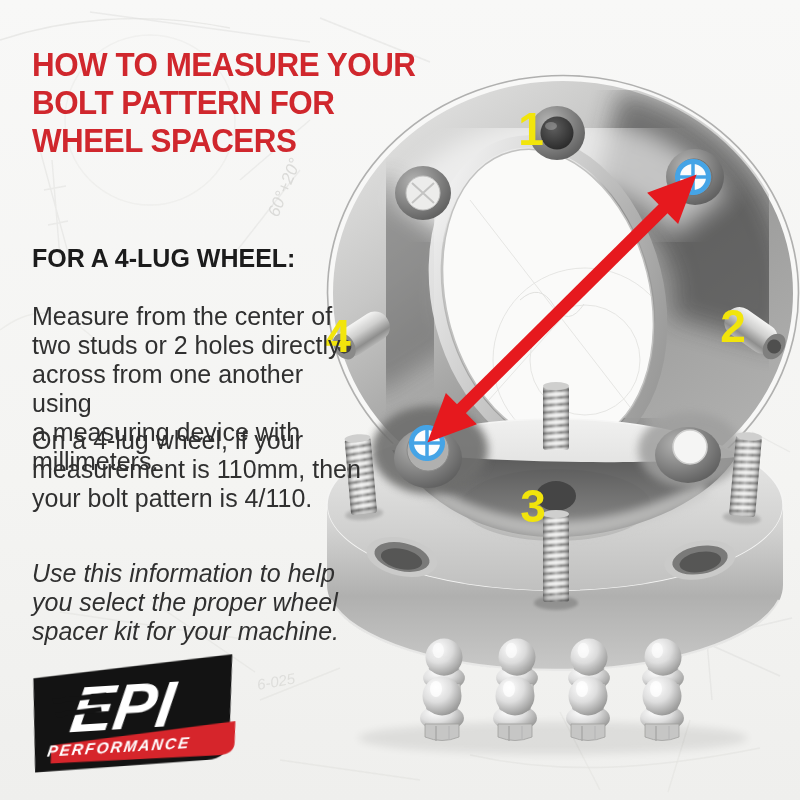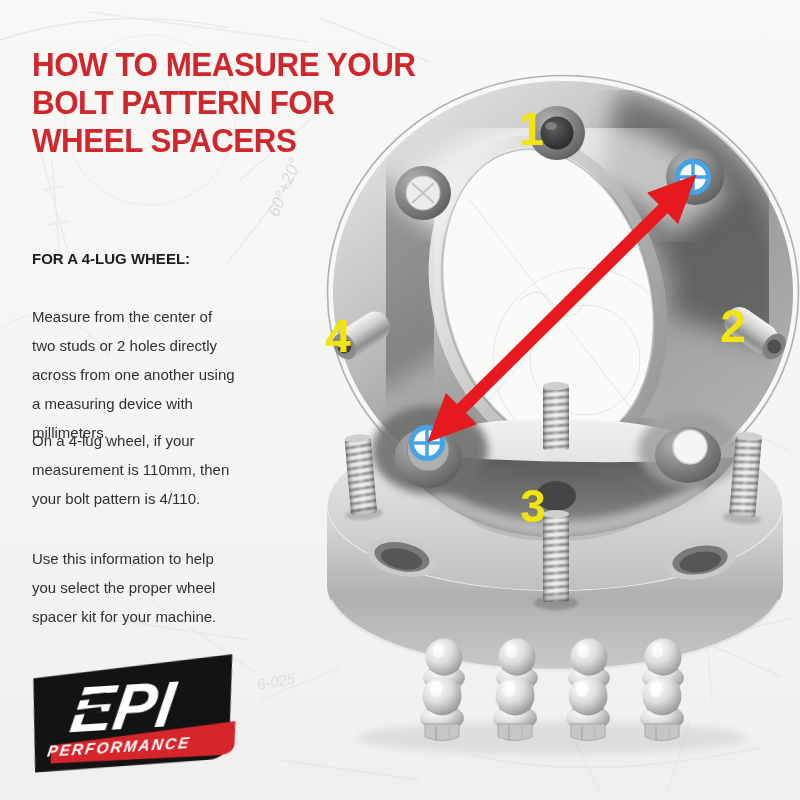--- a/index.html
+++ b/index.html
@@ -9,25 +9,25 @@
     font-family:"Liberation Sans", sans-serif;
   }
   .stage{position:absolute;inset:0;width:800px;height:800px;}
   svg{display:block;}
   .txt{position:absolute;white-space:pre-line;}
   .title{
     left:32px;top:46px;width:420px;
     font-size:33px;line-height:38px;font-weight:800;letter-spacing:-0.5px;
     color:#d0272d;transform:scaleX(.95);transform-origin:left top;
   }
-  .sec{left:32px;width:336px;font-size:15px;line-height:29px;color:#303030;}
+  .sec{left:32px;width:336px;font-size:25px;line-height:29px;color:#303030;}
   .sec .heading{font-weight:bold;color:#1c1c1c;}
   .sec1{top:215px;}
   .sec2{top:397px;}
-  .sec3{top:515px;}
+  .sec3{top:530px;font-style:italic;}
 </style>
 </head>
 <body>
 
 <div class="stage">
 <svg width="800" height="800" viewBox="0 0 800 800">
   <defs>
     <linearGradient id="faceG" x1="0" y1="0" x2="0.8" y2="1">
       <stop offset="0" stop-color="#ededec"></stop>
       <stop offset="0.35" stop-color="#c7c7c6"></stop>

